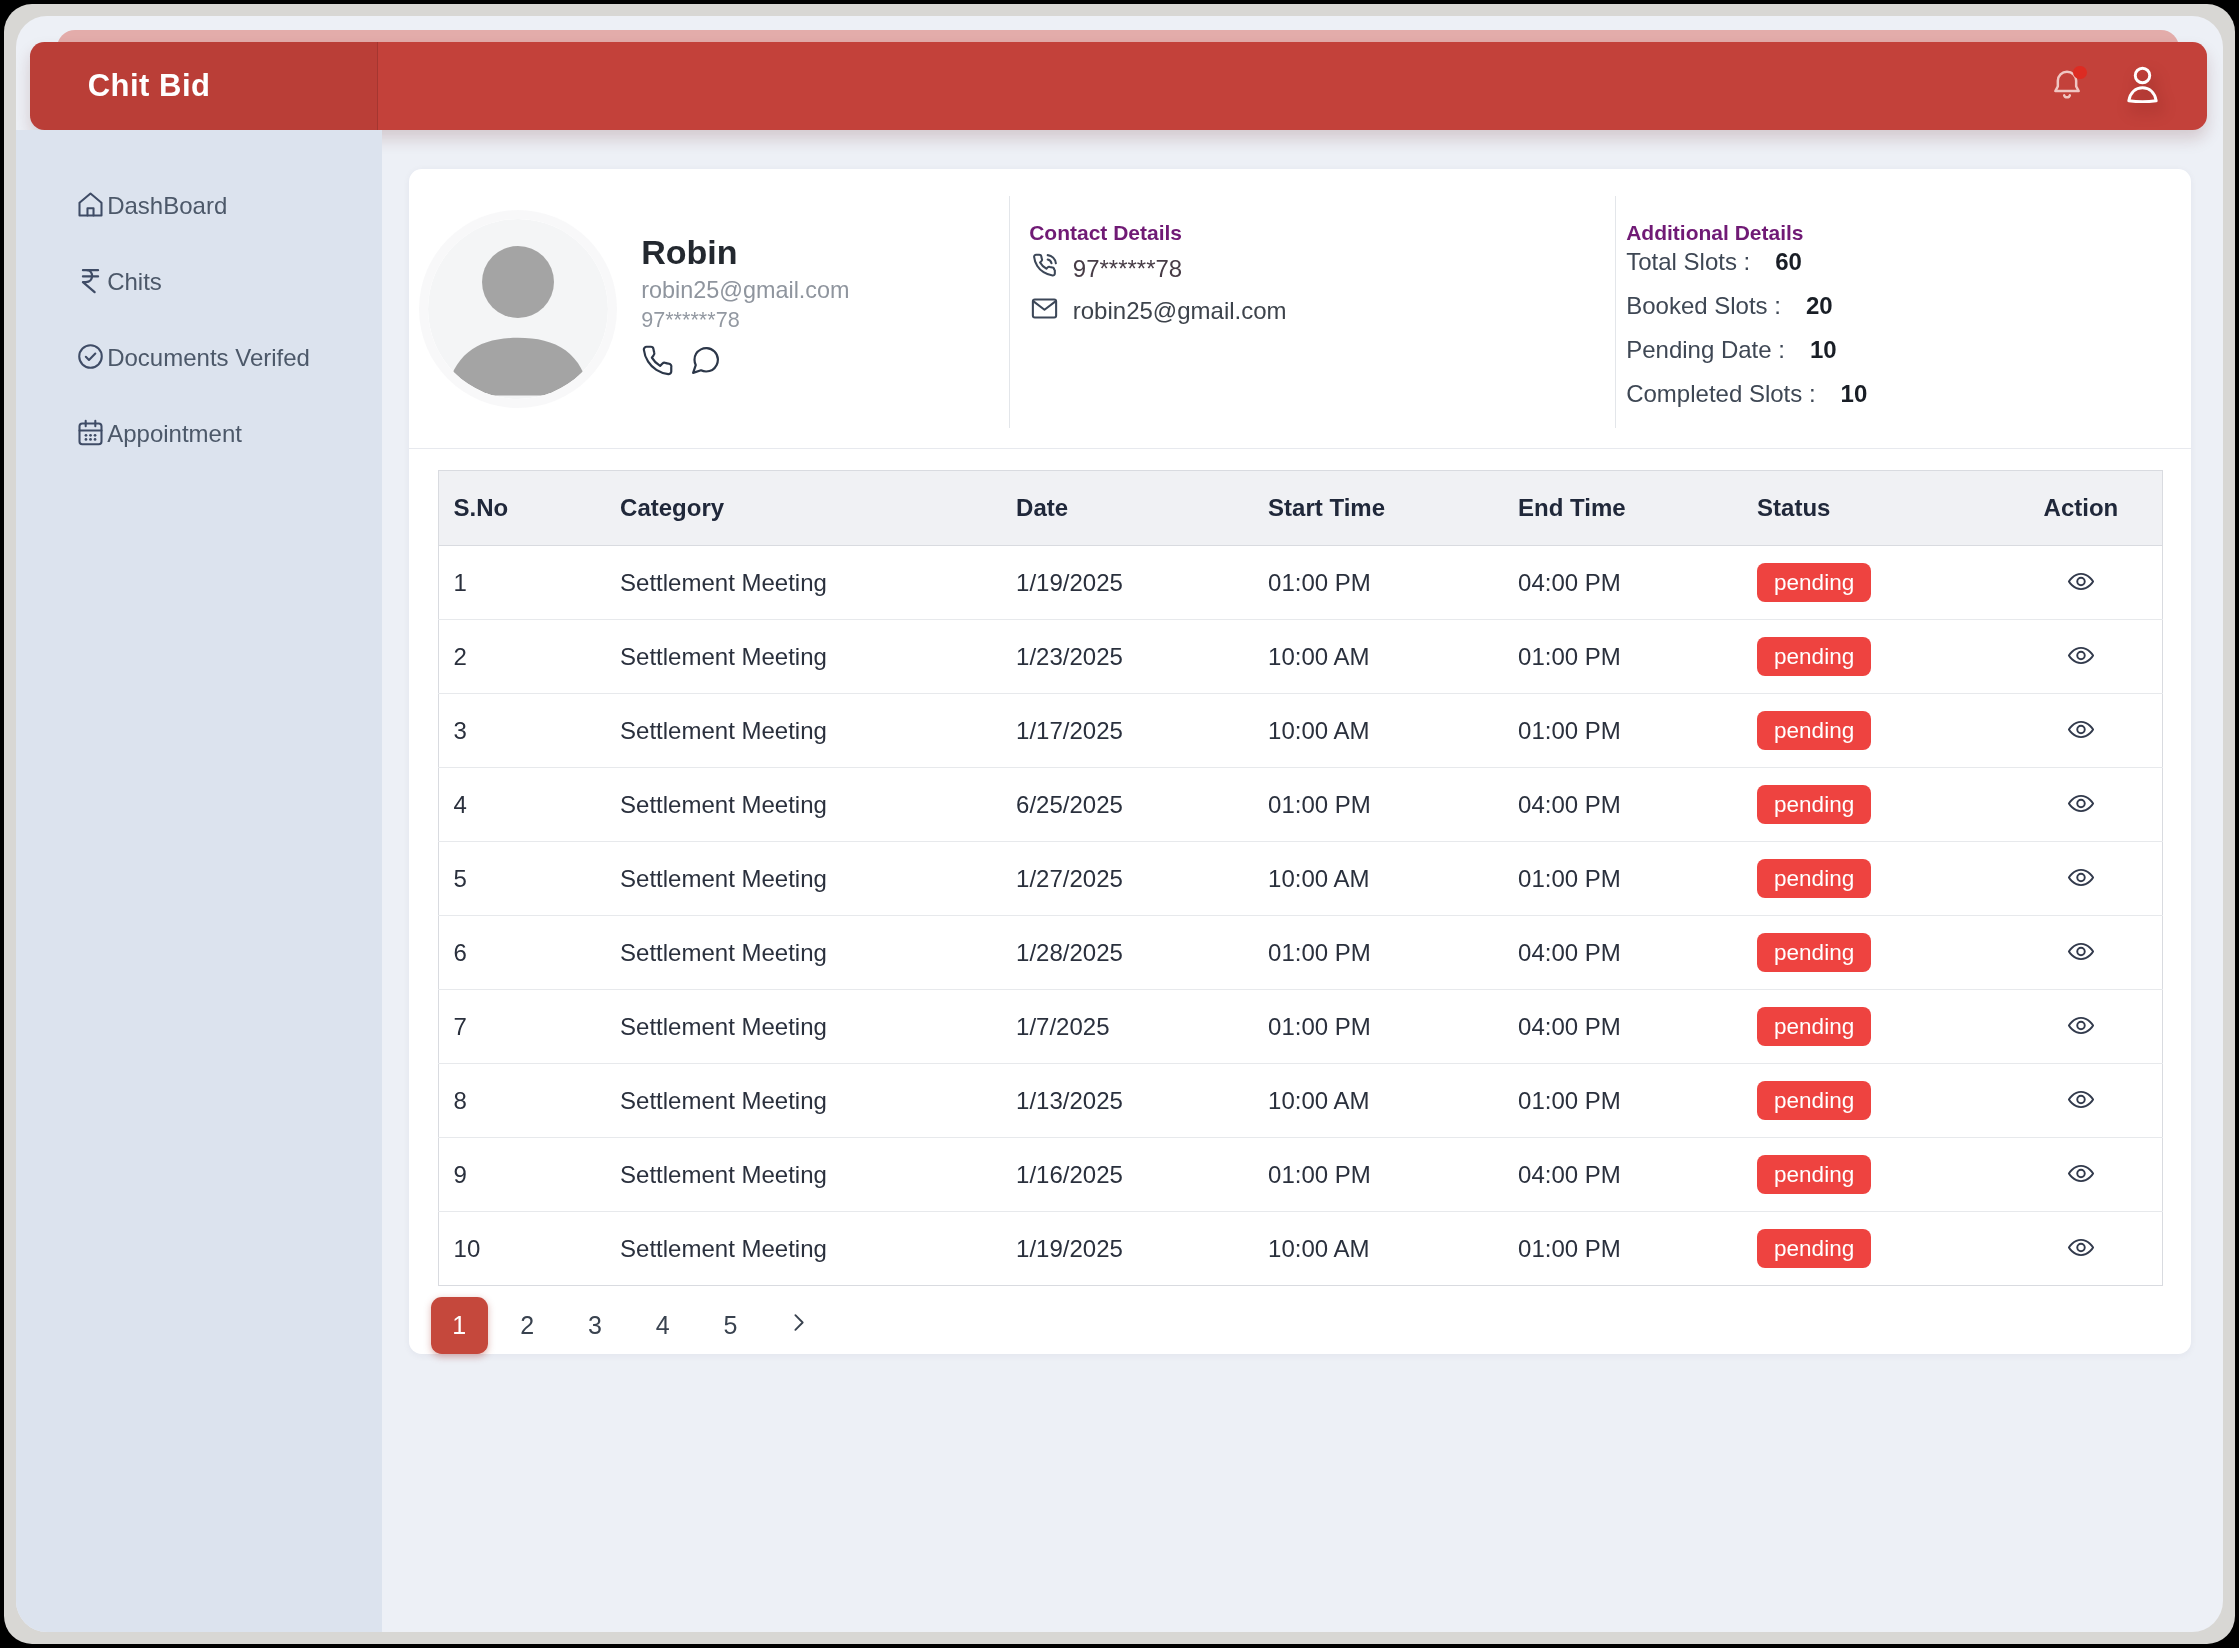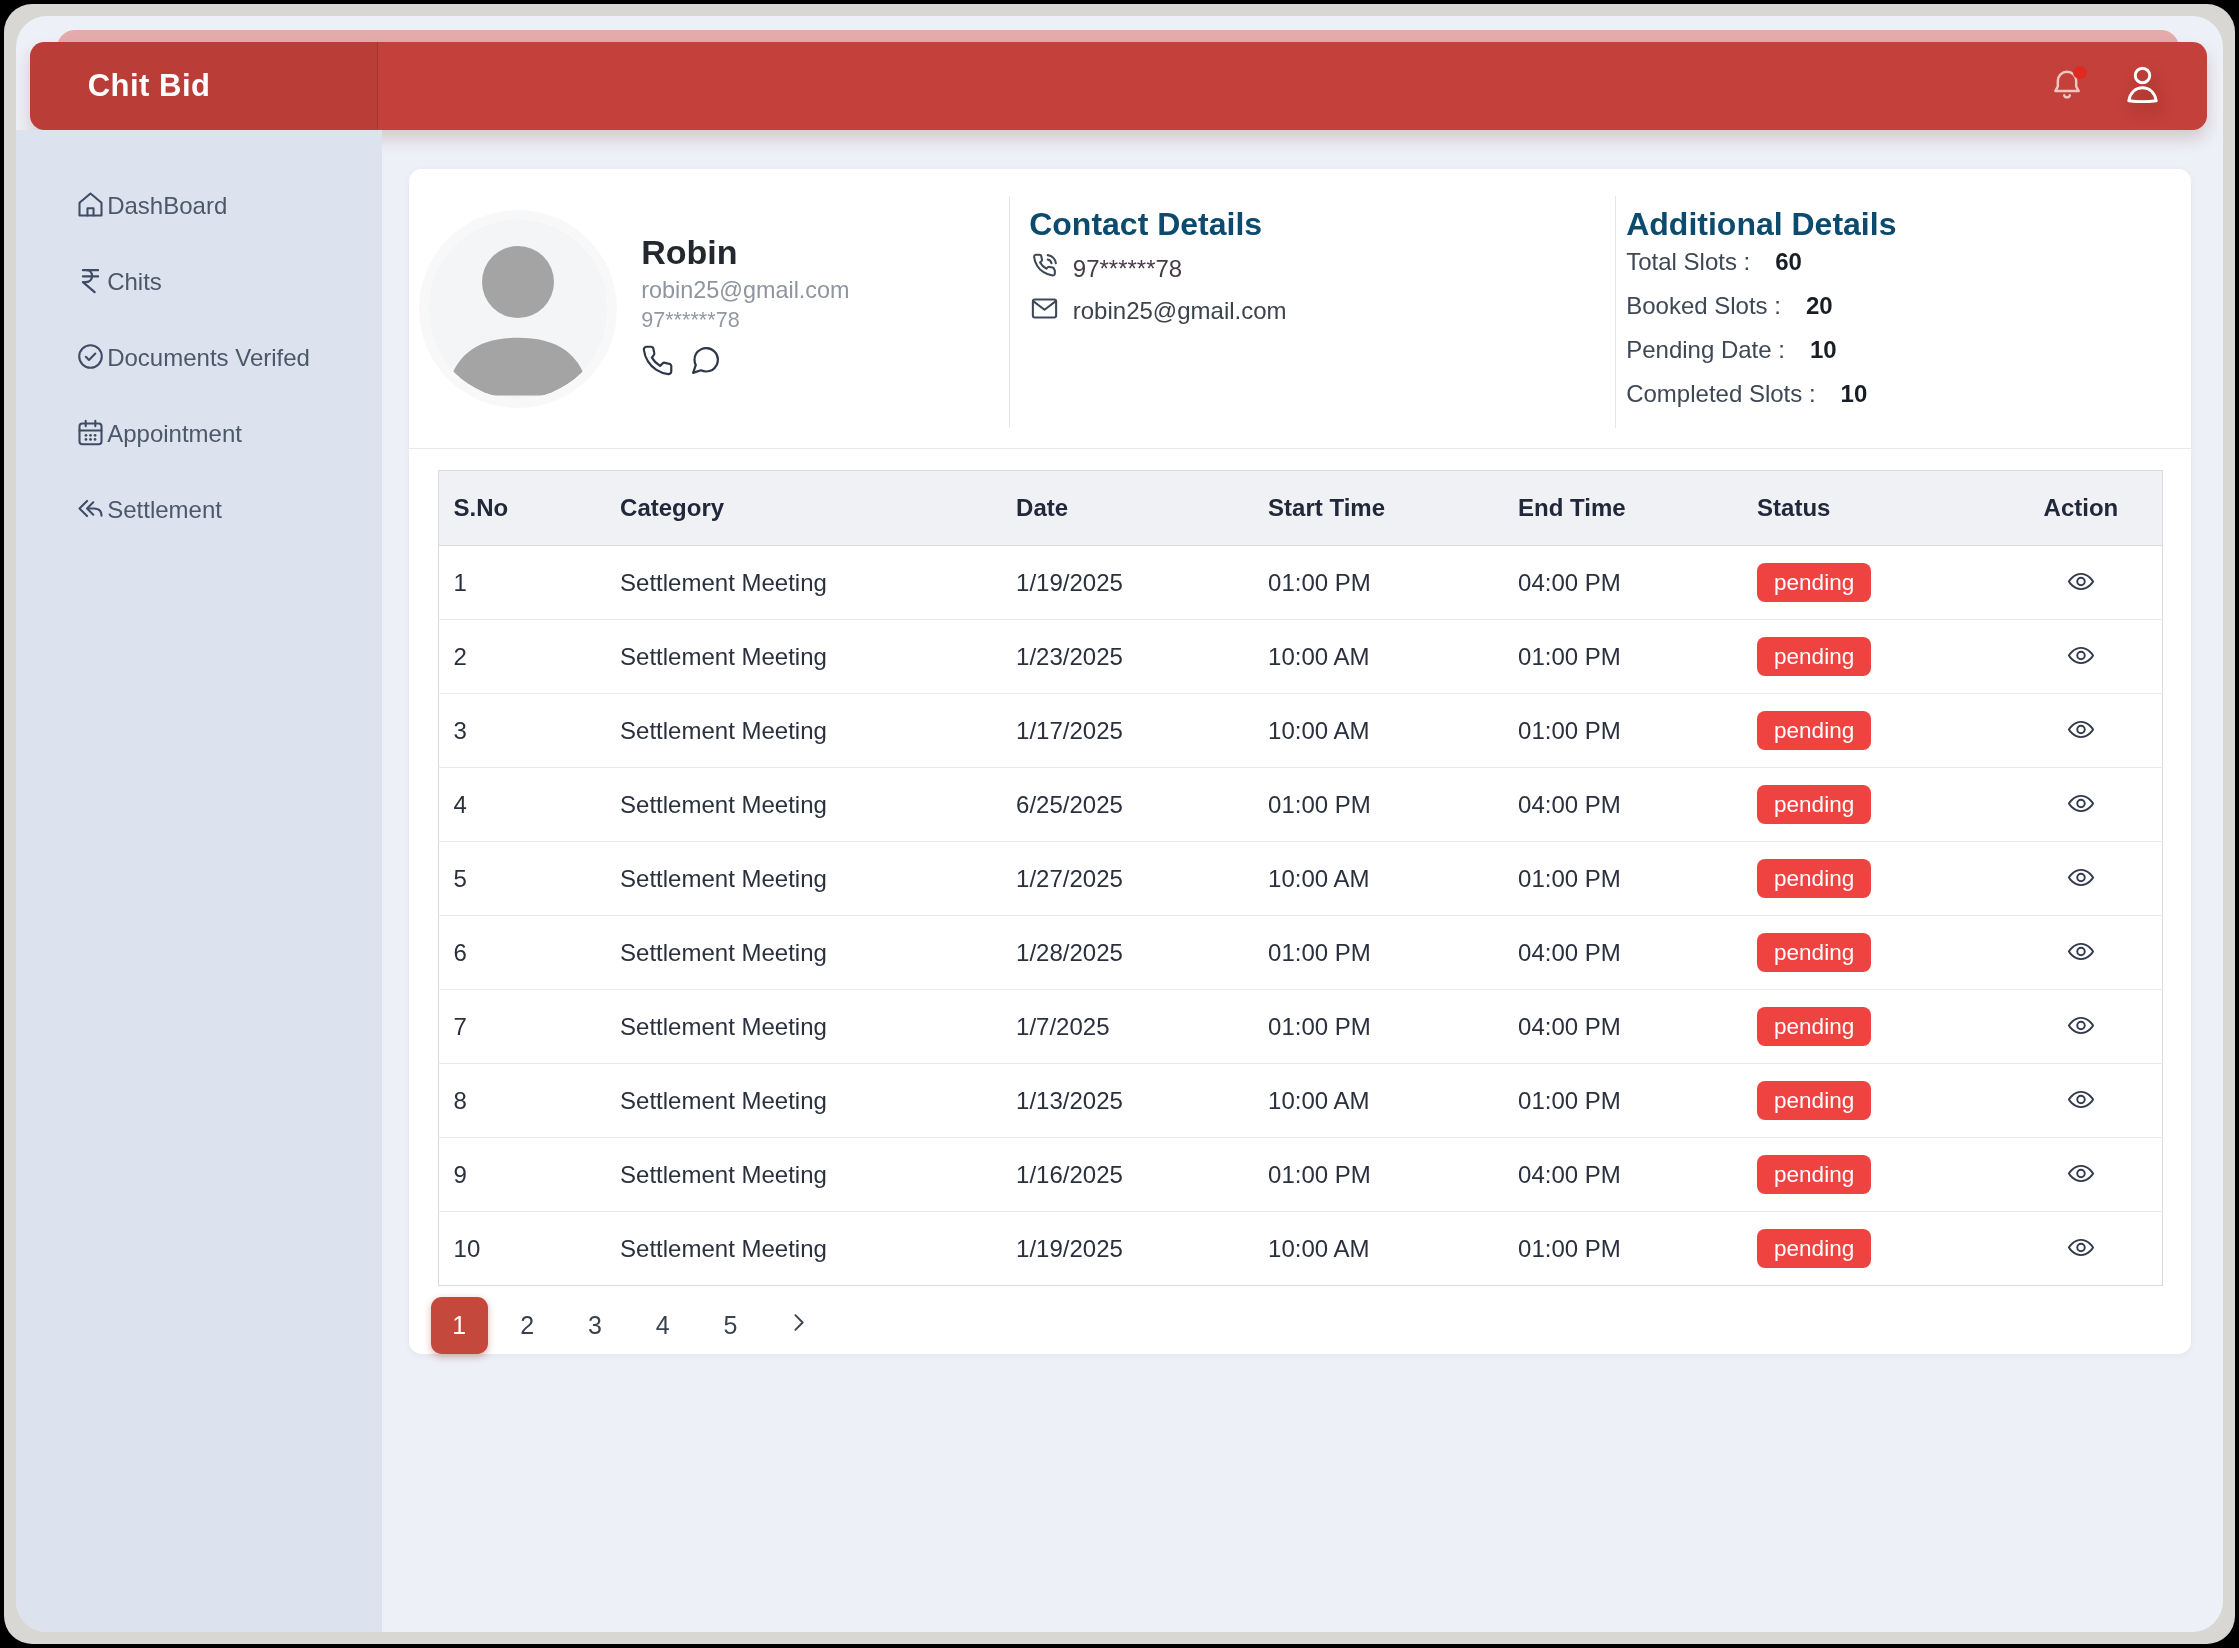--- a/index.html
+++ b/index.html
@@ -47,21 +47,21 @@
   .who{position:absolute;left:232px;top:64px;}
   .who-name{font-size:34px;font-weight:bold;color:#23282f;line-height:38px;}
   .who-email{font-size:23.4px;color:#8f959e;line-height:27px;margin-top:5.4px;}
   .who-phone{font-size:21.6px;color:#9298a1;line-height:25px;margin-top:3.6px;}
   .who-actions{display:flex;gap:14.4px;margin-top:11.7px;}
   .who-actions .icon-btn svg{width:33px;height:33px;color:#2c3749;}
 
   .v-divider{position:absolute;top:27px;height:232px;width:0.9px;background:#e3e6ea;}
   .vd-1{left:600px;} .vd-2{left:1206px;}
 
-  .info-heading{position:absolute;top:40px;font-size:32px;font-weight:bold;color:#0c4a6e;
+  .info-heading{position:absolute;top:48px;font-size:21px;font-weight:bold;color:#701a75;
     line-height:31px;white-space:nowrap;}
   .contact-block .info-heading{left:620px;}
   .contact-line{position:absolute;left:620px;display:flex;align-items:center;gap:12.6px;}
   .contact-line svg{width:31px;height:31px;color:#3c4758;flex:none;}
   .cl-phone{top:82px;} .cl-phone .contact-text{color:#473c46;}
   .cl-mail{top:124px;}  .cl-mail  .contact-text{color:#3d434b;}
   .contact-text{font-size:24px;line-height:31px;white-space:nowrap;}
 
   .additional-block .info-heading{left:1217px;}
   .add-line{position:absolute;left:1217px;font-size:24px;line-height:29px;white-space:nowrap;}
@@ -161,30 +161,20 @@
                 <circle cx="8.7" cy="14" r="1"></circle>
                   <circle cx="12" cy="14" r="1"></circle>
                   <circle cx="15.3" cy="14" r="1"></circle>
                 <circle cx="8.7" cy="17" r="1"></circle>
                   <circle cx="12" cy="17" r="1"></circle>
                   <circle cx="15.3" cy="17" r="1"></circle>
               </g>
             </svg>
           </span>
           <span class="nav-label">Appointment</span>
-        </li>
-        <li class="nav-item">
-          <span>
-            <svg viewBox="0 0 24 24" fill="none" stroke="currentColor" stroke-width="1.5" stroke-linecap="round" stroke-linejoin="round">
-              <path d="M9.5 6.5L4 12l5.5 5.5"></path>
-                <path d="M14 7.5L9.5 12l4.5 4.5"></path>
-                <path d="M11 12h3.5c3.6 0 5.5 2.1 5.5 5.3"></path>
-            </svg>
-          </span>
-          <span class="nav-label">Settlement</span>
         </li>
       </ul>
     </aside>
 
     <main class="main-card">
 
       <section class="profile-row">
         <div class="avatar">
           <svg viewBox="0 0 100 100">
             <circle cx="50" cy="50" r="50" fill="#f4f5f6"></circle>

